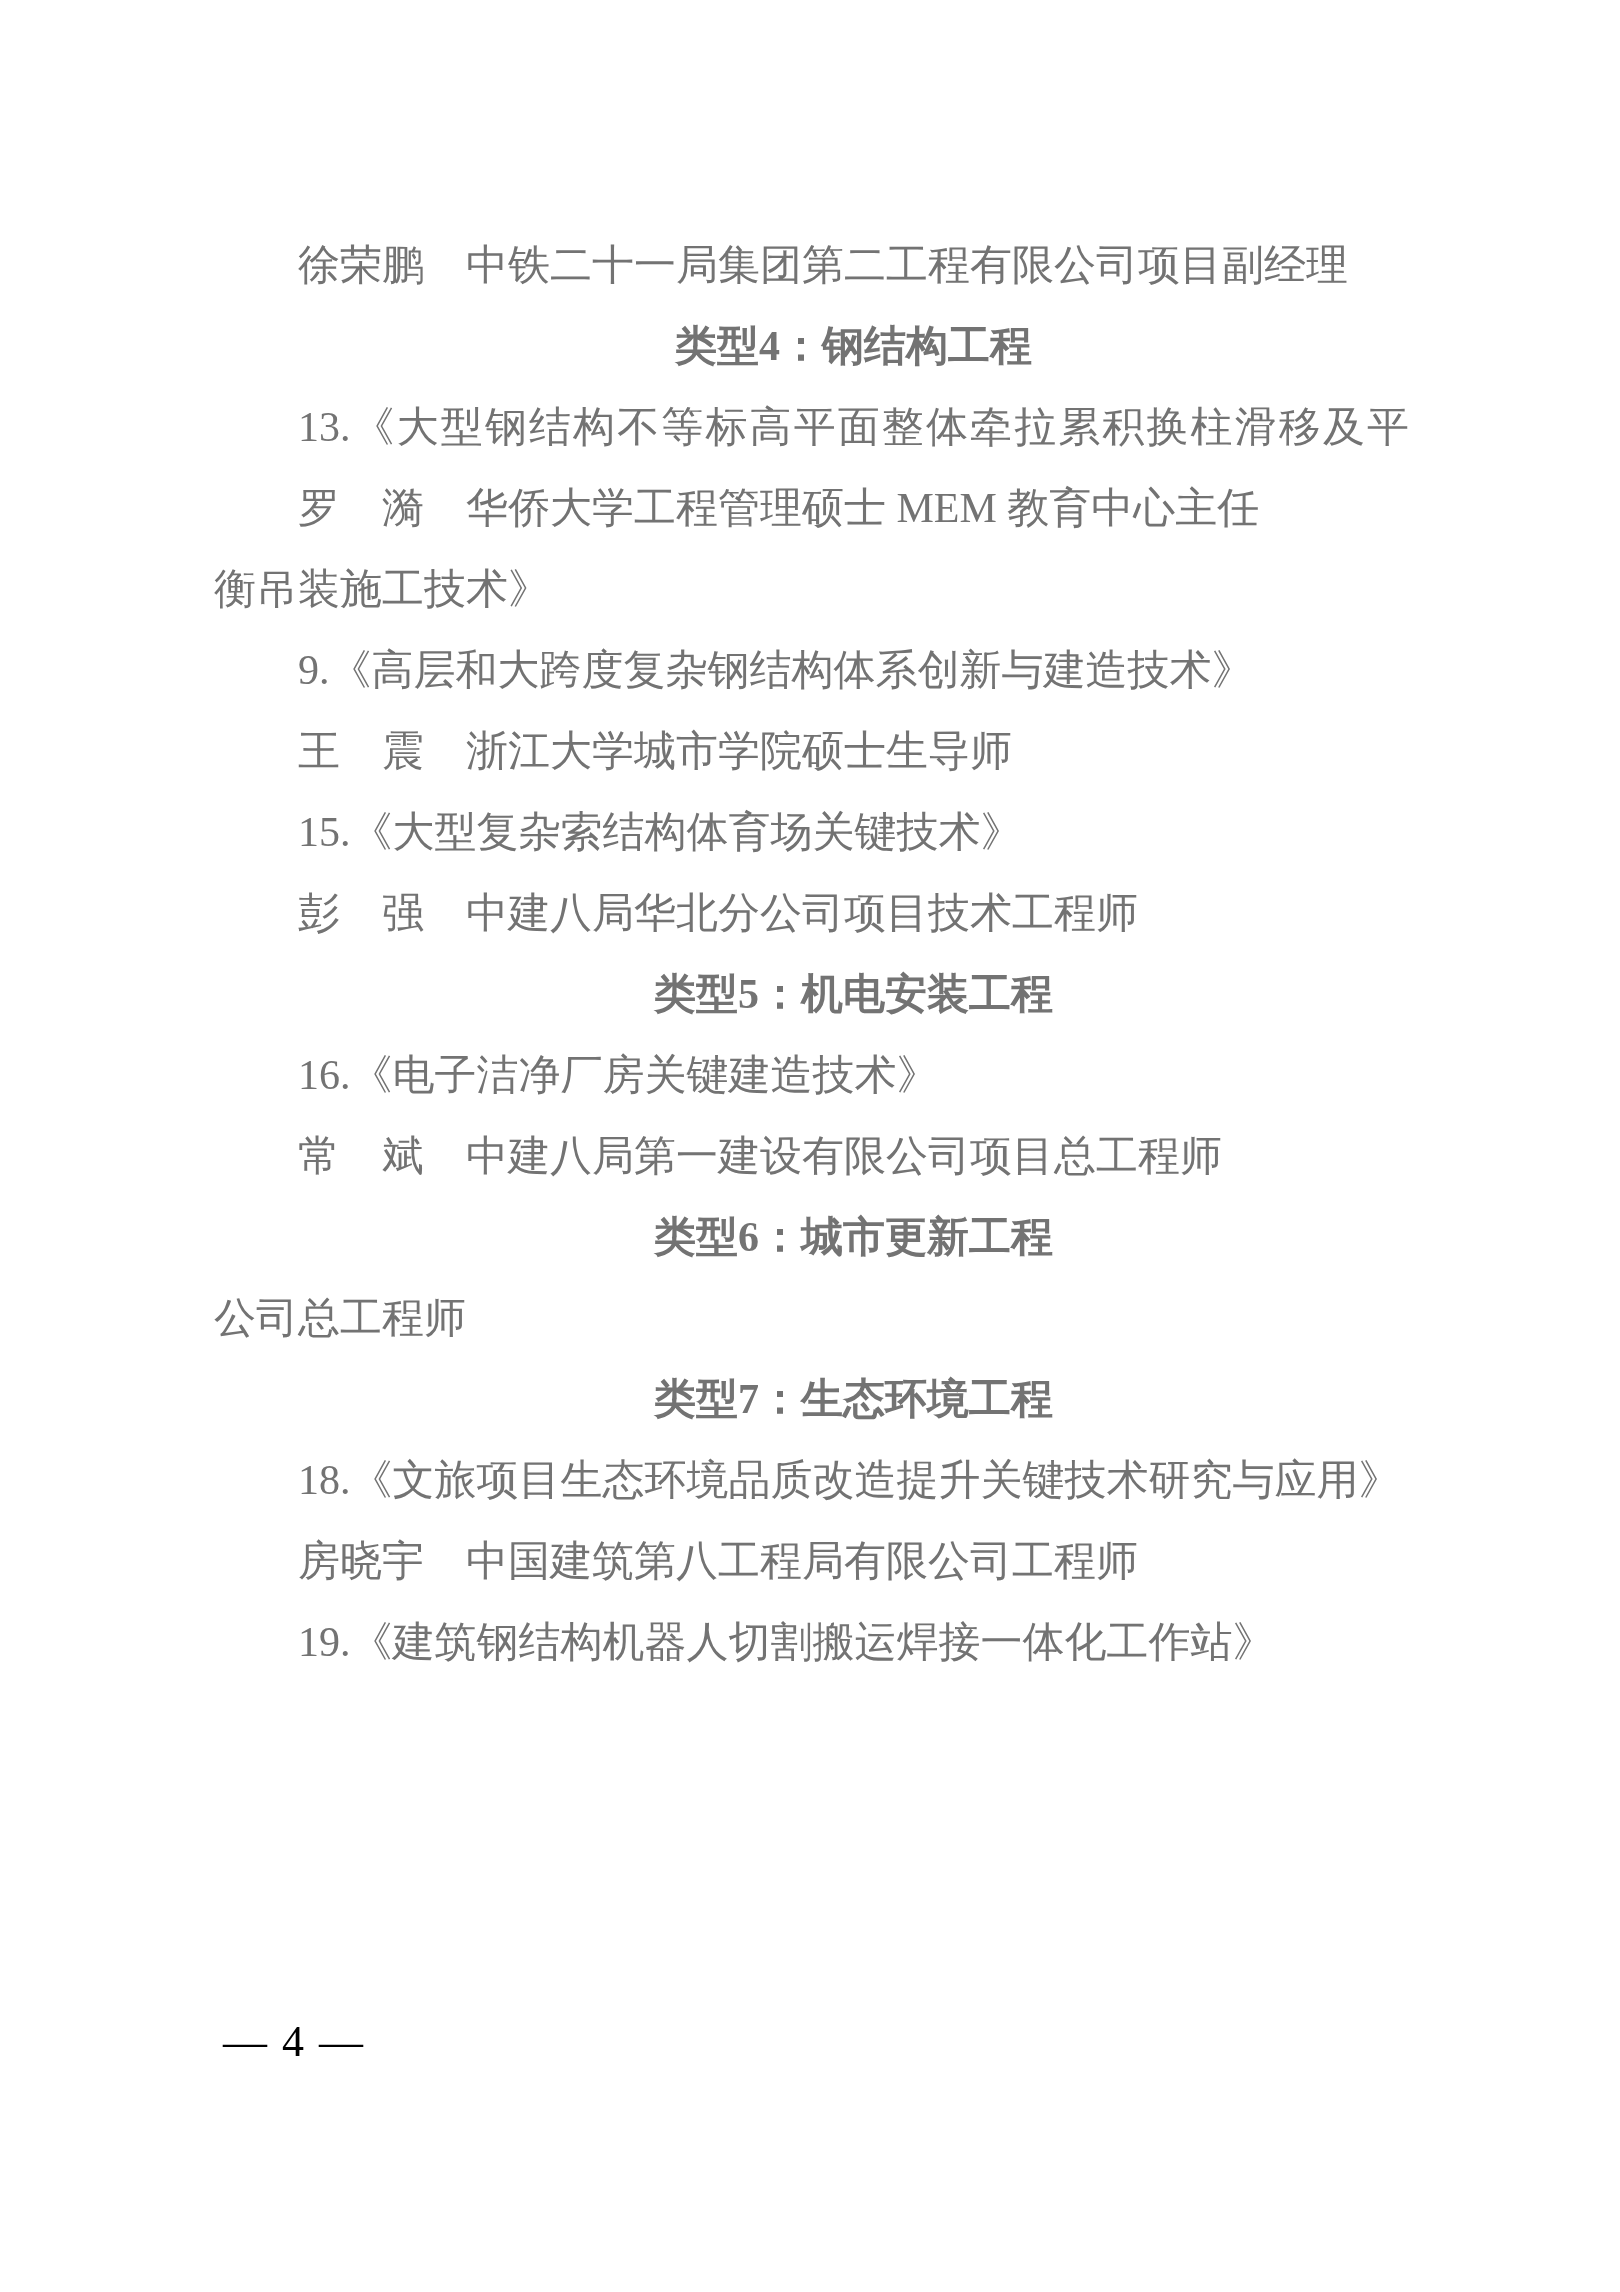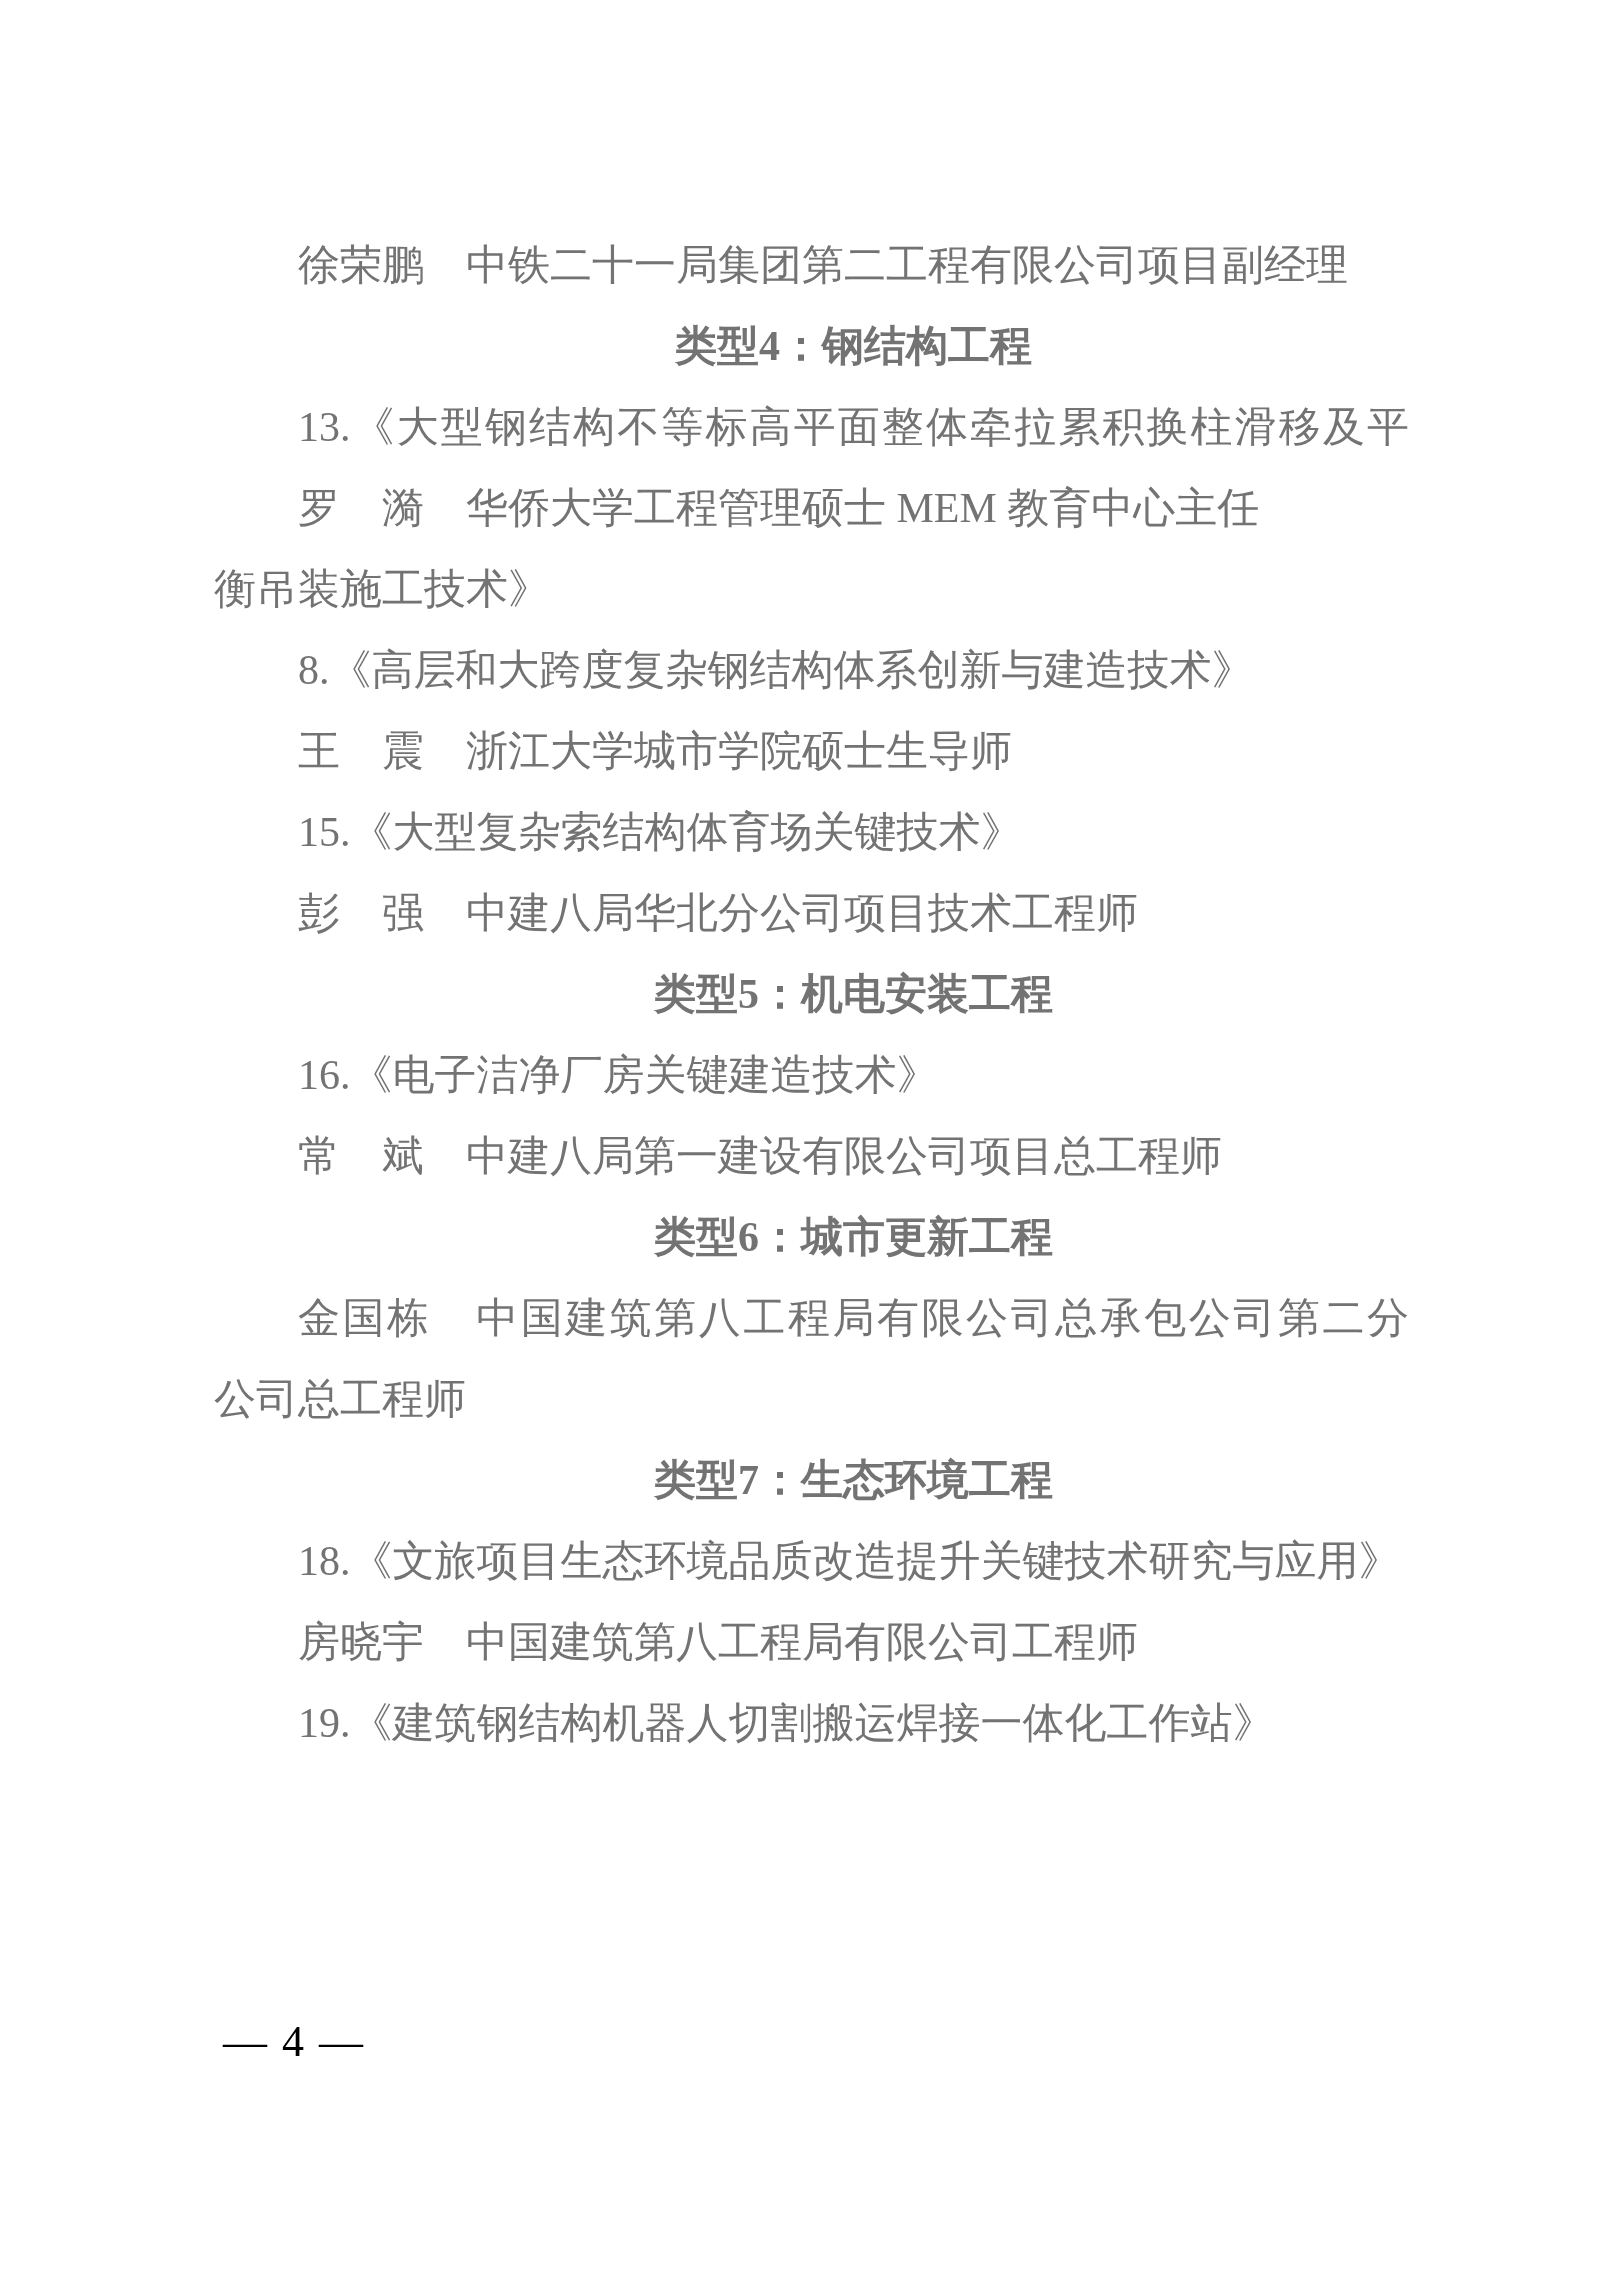--- a/index.html
+++ b/index.html
@@ -48,29 +48,28 @@
 </head>
 <body>
 
 <div class="page">
   <div class="content">
     <div class="line indent">徐荣鹏　中铁二十一局集团第二工程有限公司项目副经理</div>
     <div class="line indent heading">类型4：钢结构工程</div>
     <div class="line indent justify">13.《大型钢结构不等标高平面整体牵拉累积换柱滑移及平</div>
     <div class="line indent">罗　漪　华侨大学工程管理硕士 MEM 教育中心主任</div>
     <div class="line">衡吊装施工技术》</div>
-    <div class="line indent">8.《高层和大跨度复杂钢结构体系创新与建造技术》</div>
+    <div class="line indent">9.《高层和大跨度复杂钢结构体系创新与建造技术》</div>
     <div class="line indent">王　震　浙江大学城市学院硕士生导师</div>
     <div class="line indent">15.《大型复杂索结构体育场关键技术》</div>
     <div class="line indent">彭　强　中建八局华北分公司项目技术工程师</div>
     <div class="line indent heading">类型5：机电安装工程</div>
     <div class="line indent">16.《电子洁净厂房关键建造技术》</div>
     <div class="line indent">常　斌　中建八局第一建设有限公司项目总工程师</div>
     <div class="line indent heading">类型6：城市更新工程</div>
-    <div class="line indent justify">金国栋　中国建筑第八工程局有限公司总承包公司第二分</div>
     <div class="line">公司总工程师</div>
     <div class="line indent heading">类型7：生态环境工程</div>
     <div class="line indent">18.《文旅项目生态环境品质改造提升关键技术研究与应用》</div>
     <div class="line indent">房晓宇　中国建筑第八工程局有限公司工程师</div>
     <div class="line indent">19.《建筑钢结构机器人切割搬运焊接一体化工作站》</div>
   </div>
   <div class="footer">— 4 —</div>
 </div>
 
 

